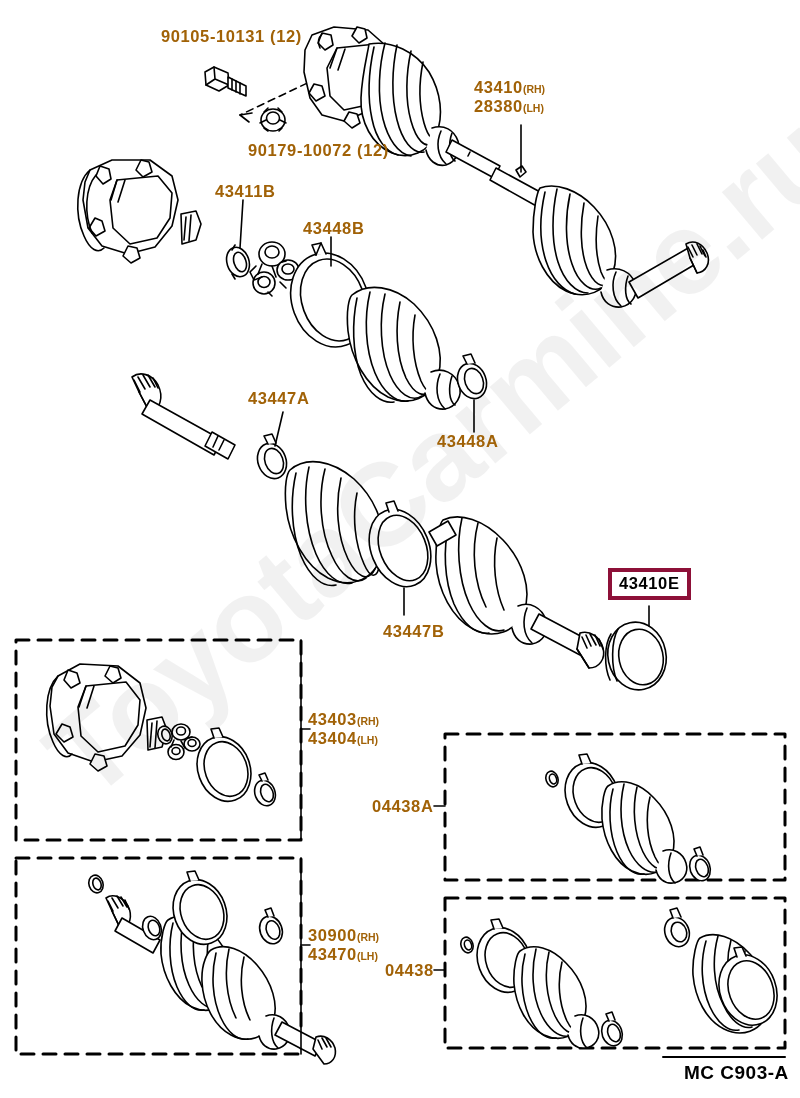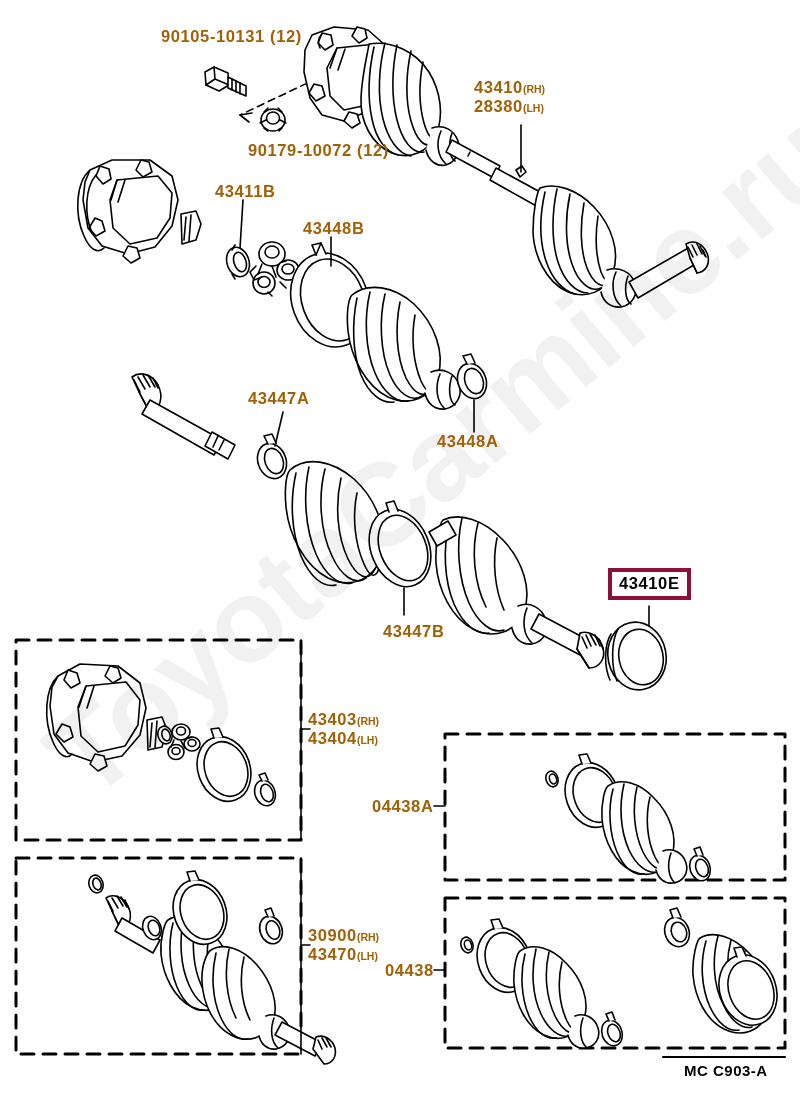--- a/index.html
+++ b/index.html
@@ -53,21 +53,21 @@
     padding:2px 7px 3px 7px;
     font-family:"Liberation Sans", sans-serif;
     font-weight:bold;font-size:16.5px;color:#000000;
     letter-spacing:.6px;white-space:nowrap;
   }
 
   
   #footer-code{
     position:absolute;z-index:8;
     font-family:"Liberation Sans", sans-serif;
-    font-weight:bold;font-size:15px;color:#000;letter-spacing:.5px;
+    font-weight:bold;font-size:19px;color:#000;letter-spacing:.5px;
   }
 </style>
 </head>
 <body>
 
 <div id="stage">
 
   <div id="art">
   <svg width="800" height="1098" viewBox="0 0 800 1098" xmlns="http://www.w3.org/2000/svg" fill="none" stroke="#000" stroke-width="1.6" stroke-linecap="round" stroke-linejoin="round">
 

